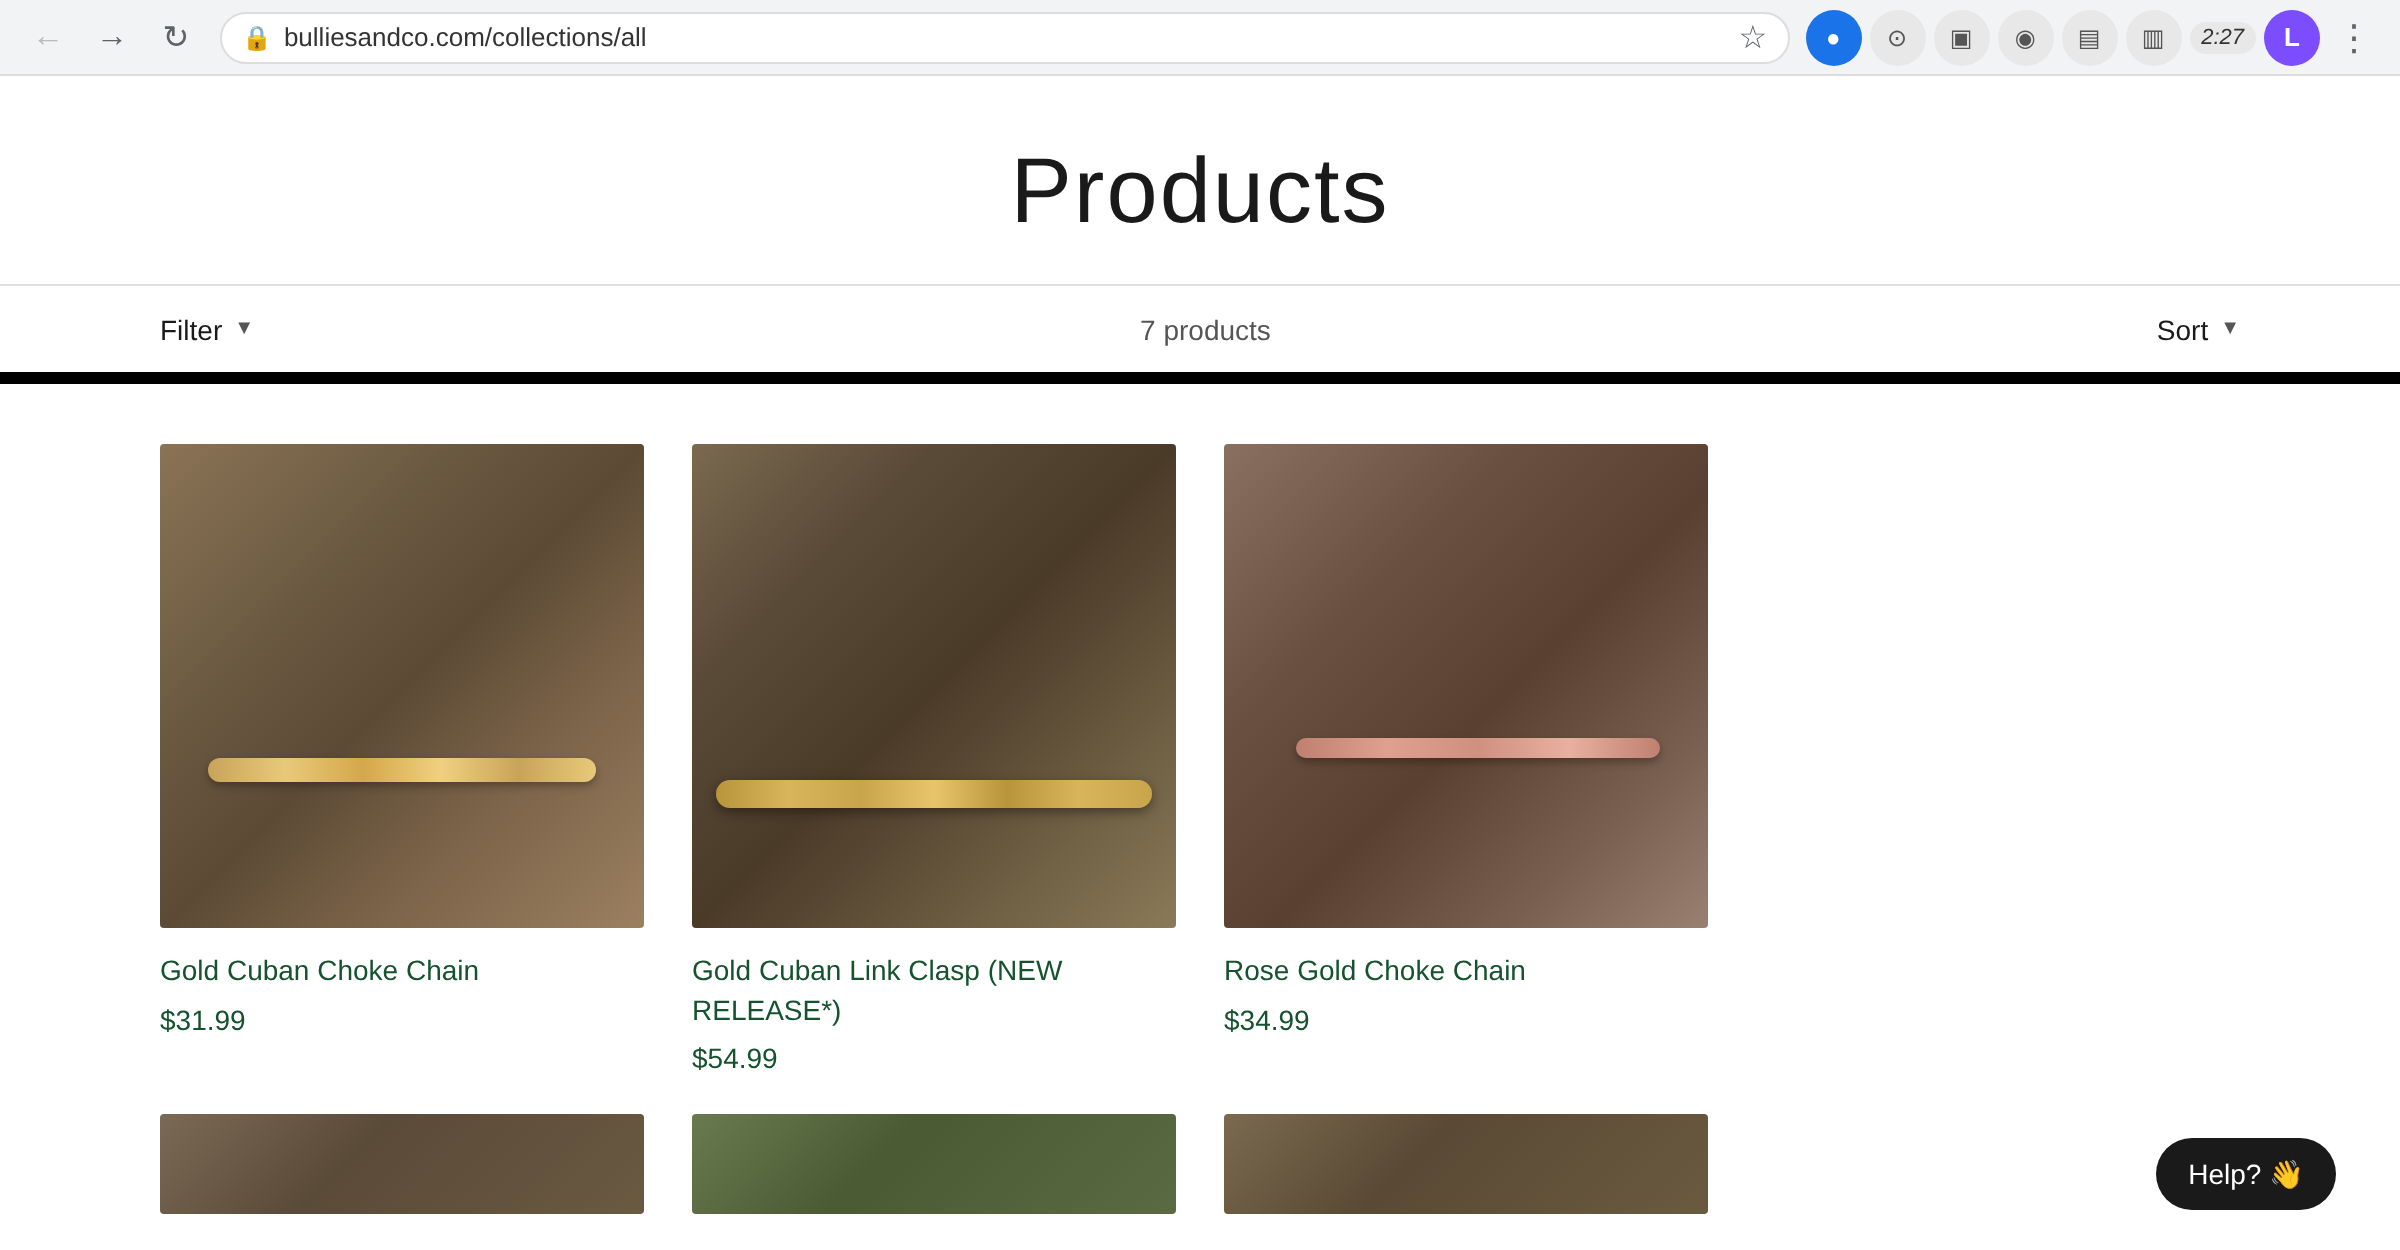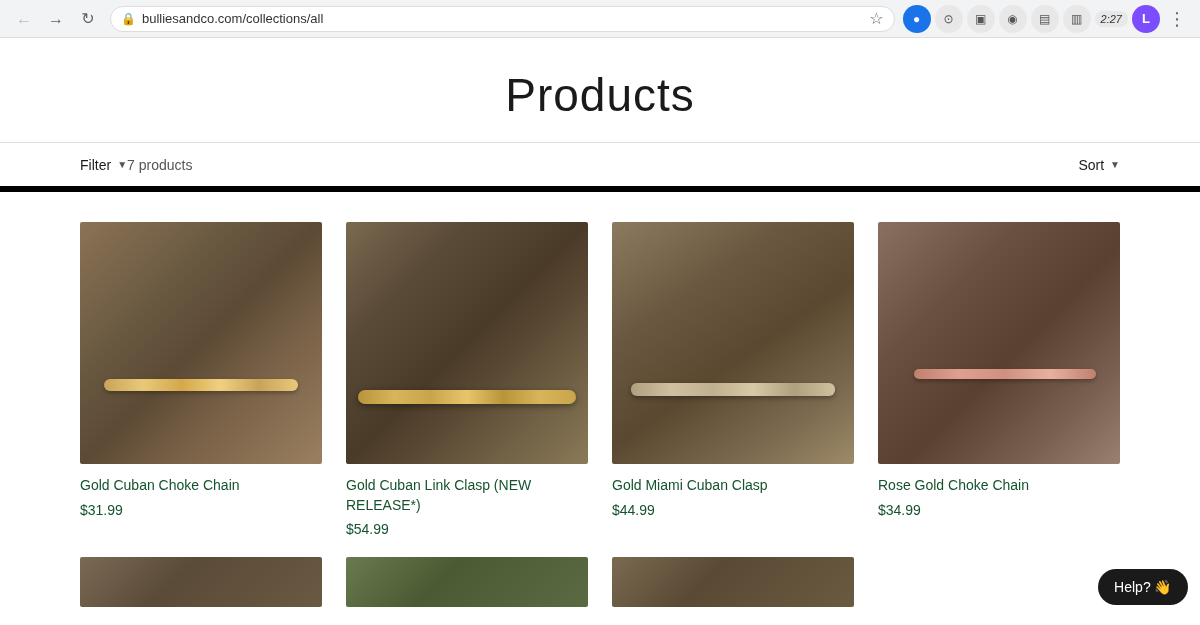--- a/index.html
+++ b/index.html
@@ -149,20 +149,21 @@
       background: none;
       border: none;
       padding: 0;
     }
     .chevron {
       font-size: 10px;
       color: #555;
     }
     .product-count {
       flex: 1;
+      text-align: center;
       font-size: 14px;
       color: #555;
     }
     .sort-btn {
       display: flex;
       align-items: center;
       gap: 6px;
       font-size: 14px;
       color: #1a1a1a;
       cursor: pointer;
@@ -289,21 +290,21 @@
       display: grid;
       grid-template-columns: repeat(4, 1fr);
       gap: 24px;
       padding: 0 80px 20px;
     }
 
     
     .help-btn {
       position: fixed;
       bottom: 20px;
-      right: 12px;
+      right: 32px;
       background: #1a1a1a;
       color: white;
       border-radius: 24px;
       padding: 10px 16px;
       font-size: 14px;
       cursor: pointer;
       display: flex;
       align-items: center;
       gap: 6px;
       z-index: 100;
@@ -367,25 +368,20 @@
       <div class="product-name">Gold Cuban Choke Chain</div>
       <div class="product-price">$31.99</div>
     </div>
 
     <div class="product-card">
       <div class="product-image-container img-cuban-link"></div>
       <div class="product-name">Gold Cuban Link Clasp (NEW RELEASE*)</div>
       <div class="product-price">$54.99</div>
     </div>
 
-    <div class="product-card">
-      <div class="product-image-container img-miami-cuban"></div>
-      <div class="product-name">Gold Miami Cuban Clasp</div>
-      <div class="product-price">$44.99</div>
-    </div>
 
     <div class="product-card">
       <div class="product-image-container img-rose-gold"></div>
       <div class="product-name">Rose Gold Choke Chain</div>
       <div class="product-price">$34.99</div>
     </div>
   </div>
 
   <div class="products-grid-bottom">
     <div class="product-card">

